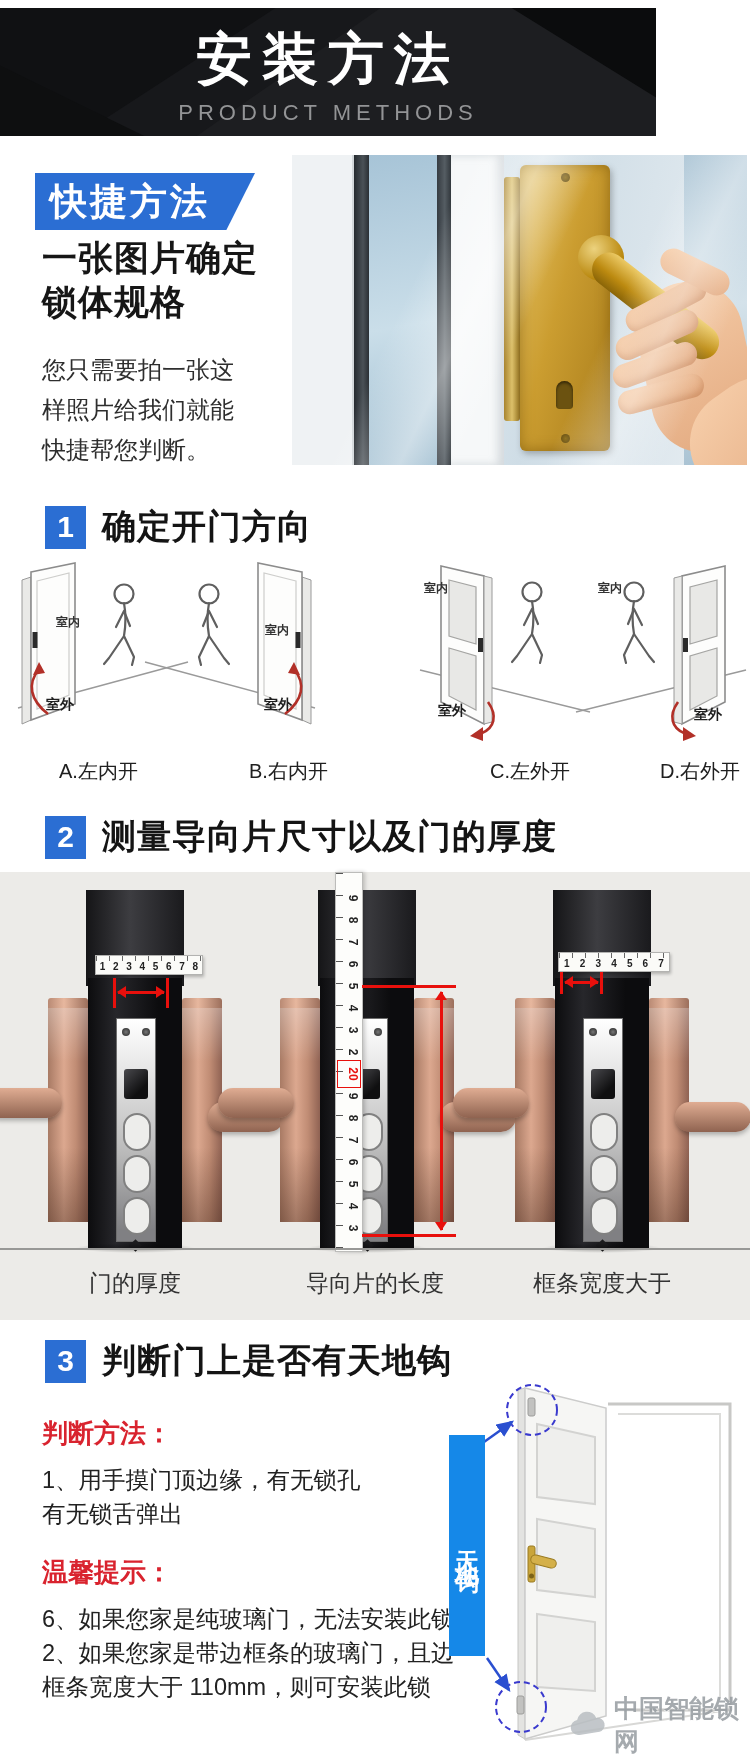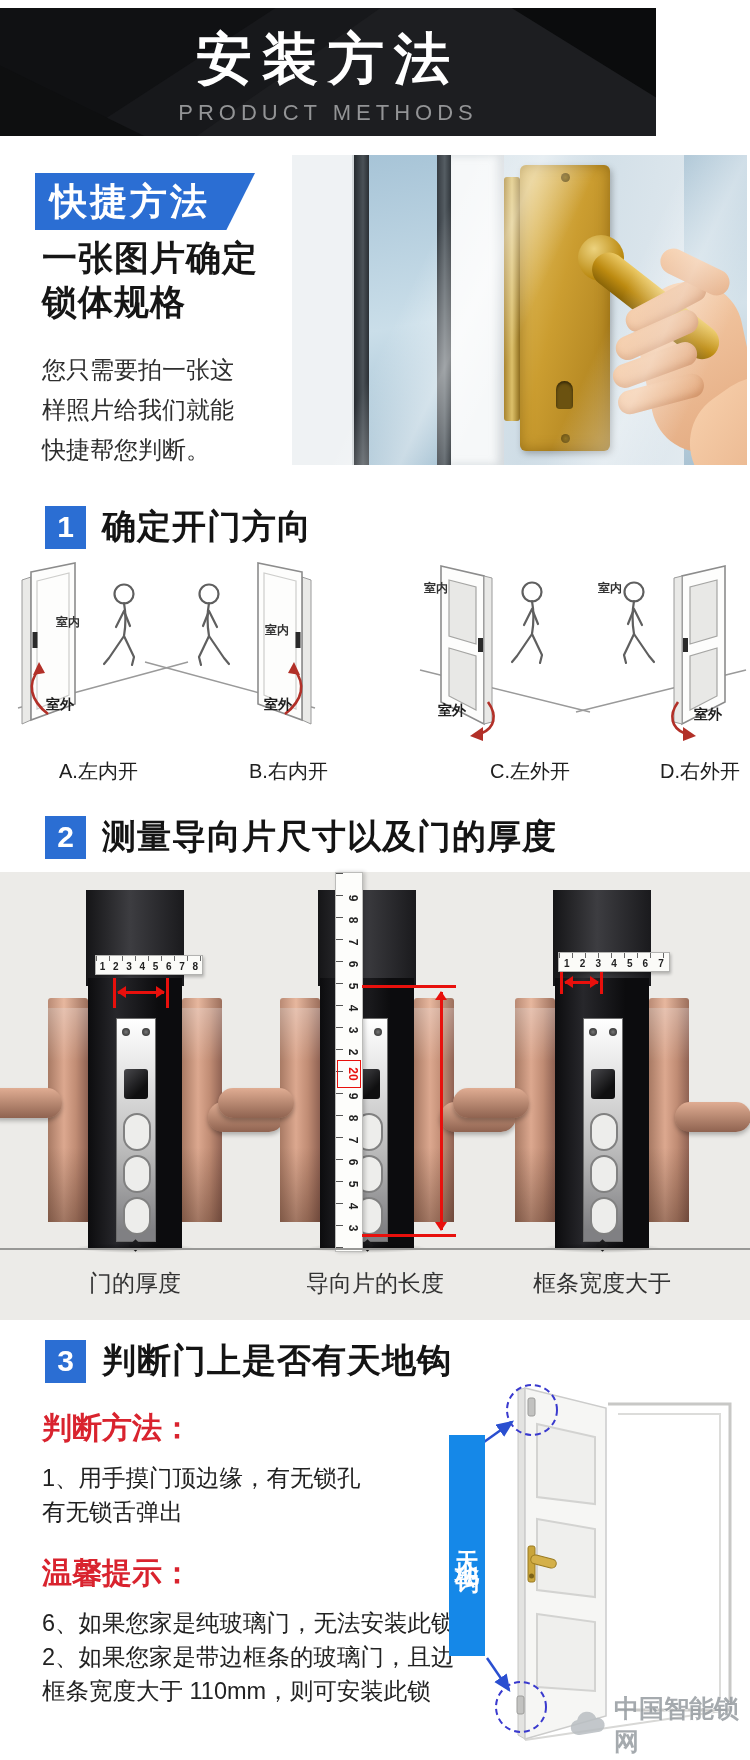--- a/index.html
+++ b/index.html
@@ -139,21 +139,21 @@
   .hbar::after{right:-1px;border-right:0;border-left:9px solid #e8100c;}
   .vcap{position:absolute;width:3px;height:30px;}
   .vbar{position:absolute;width:3px;}
   .vbar::before,.vbar::after{content:"";position:absolute;left:-5px;border:6px solid transparent;}
   .vbar::before{top:-1px;border-top:0;border-bottom:9px solid #e8100c;}
   .vbar::after{bottom:-1px;border-bottom:0;border-top:9px solid #e8100c;}
   .htick{position:absolute;height:3px;}
 
   
   .s3-text{position:absolute;left:42px;top:1408px;width:430px;}
-  .s3-title{margin:0 0 12px;font-size:30px;font-weight:700;color:#d9232e;}
+  .s3-title{margin:8px 0 12px;font-size:26px;font-weight:700;color:#d9232e;}
   .s3-title.t2{margin-top:24px;}
   .s3-line{font-size:23.5px;color:#222;line-height:34px;}
   .s3-svg{position:absolute;left:390px;top:1378px;width:360px;height:382px;}
   .dash{fill:none;stroke:#3a3ace;stroke-width:2;stroke-dasharray:6 4;}
   .barrow{stroke:#2a4fd0;stroke-width:2.5;}
   .pnl{fill:#efefed;stroke:#d3d3d1;stroke-width:2;}
   .tiandi{position:absolute;left:449px;top:1435px;width:36px;height:221px;background:#1588e8;
           display:flex;align-items:center;justify-content:center;}
   .tiandi span{writing-mode:vertical-rl;text-orientation:upright;color:#fff;font-size:24px;
                font-weight:700;letter-spacing:10px;}

